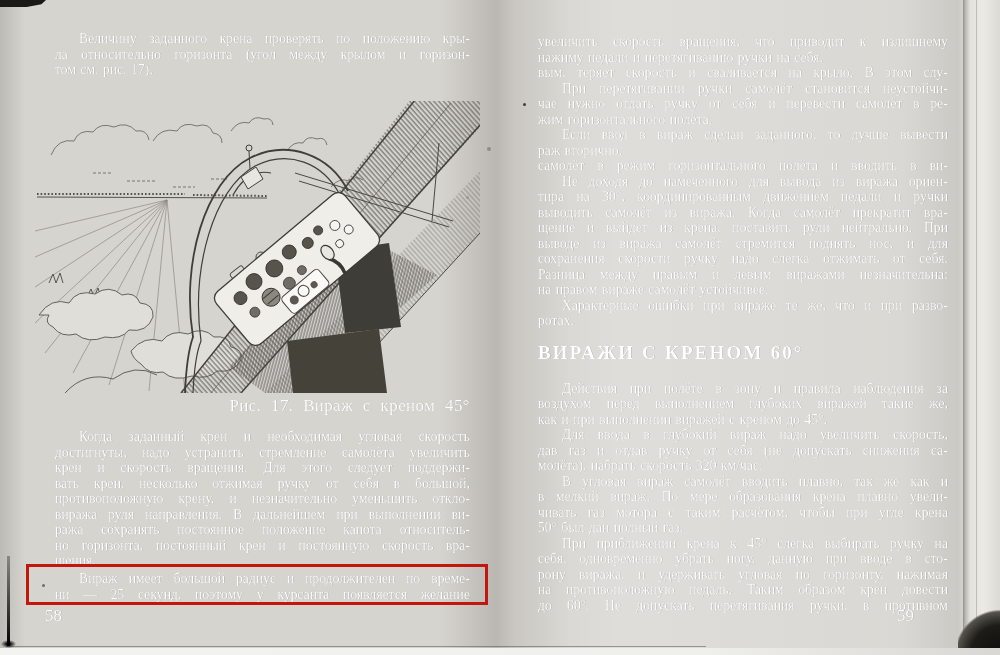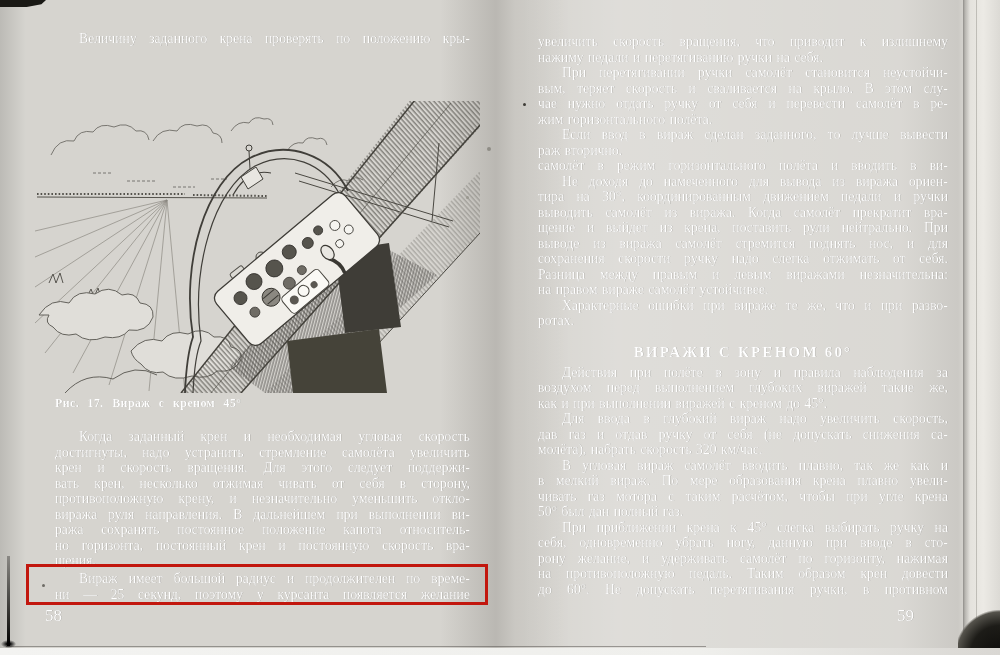--- a/index.html
+++ b/index.html
@@ -11,25 +11,25 @@
       linear-gradient(90deg, rgba(40,36,30,0) 44%, rgba(40,36,30,.16) 49.6%, rgba(40,36,30,.07) 51.5%, rgba(40,36,30,0) 57%),
       linear-gradient(90deg, rgba(255,255,255,0) 52%, rgba(255,255,255,.22) 62%, rgba(255,255,255,.10) 90%, rgba(0,0,0,.05) 95.8%, rgba(0,0,0,0) 96.4%),
       #d6d4cf;}
   .col{position:absolute;}
   .line{height:15.5px;line-height:15.5px;font-size:13.7px;
         text-align:justify;text-align-last:justify;word-spacing:1px;
         white-space:nowrap;overflow:visible;
         text-shadow:.25px .25px 0 rgba(42,39,33,.45);}
   .line.endline{text-align-last:left;}
   .line.indent{text-indent:24px;}
-  .bheading{height:15px;line-height:15px;margin:16px 0 5px 0;text-align:center;
-        font-weight:bold;font-size:15px;letter-spacing:2.2px;
+  .bheading{height:15px;line-height:15px;margin:16px 0 21px 0;text-align:left;
+        font-weight:bold;font-size:19px;letter-spacing:2.2px;
         text-shadow:.25px .25px 0 rgba(42,39,33,.45);}
-  .caption{position:absolute;left:55px;top:396px;width:415px;text-align:left;
-        font-weight:bold;font-size:12px;word-spacing:5px;letter-spacing:.4px;
+  .caption{position:absolute;left:55px;top:396px;width:415px;text-align:right;
+        font-weight:normal;font-size:17px;word-spacing:5px;letter-spacing:.4px;
         text-shadow:.2px .2px 0 rgba(42,39,33,.4);}
   .pagenum{position:absolute;font-size:17px;text-shadow:.25px .25px 0 rgba(42,39,33,.45);}
   .red-box{position:absolute;left:26px;top:564px;width:462px;height:41px;
         box-sizing:border-box;border:3px solid #c2170e;}
   .edge-strip{position:absolute;left:963px;top:0;width:37px;height:655px;
         background:linear-gradient(90deg,#8f8d89 0,#b7b5b0 2px,#e4e2dd 7px,#eceae5 55%,#dcdad5 100%);}
   .edge-line2{position:absolute;left:976px;top:0;width:1px;height:655px;background:rgba(150,148,142,.5);}
   .corner-blob{position:absolute;left:958px;top:610px;width:42px;height:45px;
         background:radial-gradient(circle at 100% 100%, #0d0c0a 0%, #1d1c18 48%, #55534c 70%, rgba(85,83,76,0) 74%);}
   .bottom-line{position:absolute;left:6px;top:646px;width:700px;height:1px;background:rgba(92,90,85,.55);}
@@ -45,20 +45,22 @@
   .figure{position:absolute;left:35px;top:101px;width:445px;height:292px;}
 </style>
 </head>
 <body>
 
 <div class="stage">
   <div class="paper"></div>
 
   <div class="col" style="left:55px;top:31px;width:415px">
       <div class="line indent">Величину заданного крена проверять по положению кры-</div>
+      <div class="line">ла относительно горизонта (угол между крылом и горизон-</div>
+      <div class="line endline">том см. рис. 17).</div>
     </div>
 
   <svg class="figure" viewBox="0 0 445 292">
     <defs>
       <pattern id="h1" width="3.6" height="3.6" patternUnits="userSpaceOnUse" patternTransform="rotate(-42)">
         <line x1="1" y1="0" x2="1" y2="3.6" stroke="#514f49" stroke-width="0.9"></line>
       </pattern>
       <pattern id="h2" width="2.8" height="2.8" patternUnits="userSpaceOnUse" patternTransform="rotate(15)">
         <line x1="1" y1="0" x2="1" y2="2.8" stroke="#454340" stroke-width="0.9"></line>
       </pattern>
@@ -145,41 +147,41 @@
       <ellipse cx="34" cy="7" rx="5.5" ry="8" fill="#e9e7e2" stroke="#3a3833" stroke-width="1.2"></ellipse>
     </g>
   </svg>
 
   <div class="caption">Рис. 17. Вираж с креном 45°</div>
 
   <div class="col" style="left:55px;top:429px;width:415px">
       <div class="line indent">Когда заданный крен и необходимая угловая скорость</div>
       <div class="line">достигнуты, надо устранить стремление самолёта увеличить</div>
       <div class="line">крен и скорость вращения. Для этого следует поддержи-</div>
-      <div class="line">вать крен, несколько отжимая чивать от себя в сторону,</div>
+      <div class="line">вать крен, несколько отжимая ручку от себя в большой,</div>
       <div class="line">противоположную крену, и незначительно уменьшить откло-</div>
       <div class="line">виража руля направления. В дальнейшем при выполнении ви-</div>
       <div class="line">ража сохранять постоянное положение капота относитель-</div>
       <div class="line">но горизонта, постоянный крен и постоянную скорость вра-</div>
       <div class="line endline">щения.</div>
     </div>
 
   <div class="red-box" style="border-color: rgb(194, 23, 14);"></div>
   <div class="col" style="left:55px;top:571px;width:415px">
       <div class="line indent">Вираж имеет большой радиус и продолжителен по време-</div>
       <div class="line">ни — 25 секунд, поэтому у курсанта появляется желание</div>
     </div>
 
   <div class="pagenum" style="left:45px;top:606px">58</div>
 
   <div class="col" style="left:538px;top:34px;width:410px">
       <div class="line">увеличить скорость вращения, что приводит к  излишнему</div>
       <div class="line endline">нажиму педали и перетягиванию ручки на себя.</div>
+      <div class="line">вым, теряет скорость и сваливается на крыло. В этом слу-</div>
       <div class="line indent">При перетягивании ручки самолёт становится неустойчи-</div>
-      <div class="line">вым, теряет скорость и сваливается на крыло. В этом слу-</div>
       <div class="line">чае нужно отдать ручку от себя и перевести самолёт в ре-</div>
       <div class="line endline">жим горизонтального полёта.</div>
       <div class="line indent">Если ввод в вираж сделан заданного, то лучше вывести</div>
       <div class="line endline">раж вторично.</div>
       <div class="line">самолёт в режим горизонтального полёта и вводить в ви-</div>
       <div class="line indent">Не доходя до намеченного для вывода из виража ориен-</div>
       <div class="line">тира на 30°, координированным движением педали и ручки</div>
       <div class="line">выводить самолёт из виража. Когда самолёт прекратит вра-</div>
       <div class="line">щение и выйдет из крена, поставить рули нейтрально. При</div>
       <div class="line">выводе из виража самолёт стремится поднять нос, и для</div>
@@ -194,21 +196,21 @@
       <div class="line endline">как и при выполнении виражей с креном до 45°.</div>
       <div class="line indent">Для ввода в глубокий вираж надо увеличить скорость,</div>
       <div class="line">дав газ и отдав ручку от себя (не допускать снижения са-</div>
       <div class="line endline">молёта), набрать скорость 320 км/час.</div>
       <div class="line indent">В угловая вираж самолёт вводить плавно, так же как и</div>
       <div class="line">в мелкий вираж. По мере образования крена плавно увели-</div>
       <div class="line">чивать газ мотора с таким расчётом, чтобы при угле крена</div>
       <div class="line endline">50° был дан полный газ.</div>
       <div class="line indent">При приближении крена к 45° слегка выбирать ручку на</div>
       <div class="line">себя, одновременно убрать ногу, данную при вводе в сто-</div>
-      <div class="line">рону желание, и удерживать самолёт по горизонту, нажимая</div>
+      <div class="line">рону виража, и удерживать угловая по горизонту, нажимая</div>
       <div class="line">на противоположную педаль. Таким образом крен довести</div>
       <div class="line">до 60°. Не допускать перетягивания ручки, в противном</div>
     </div>
 
   <div class="pagenum" style="left:897px;top:606px">59</div>
 
   <div class="edge-strip"></div>
   <div class="edge-line2"></div>
   <div class="corner-blob"></div>
   <div class="bottom-line"></div>

